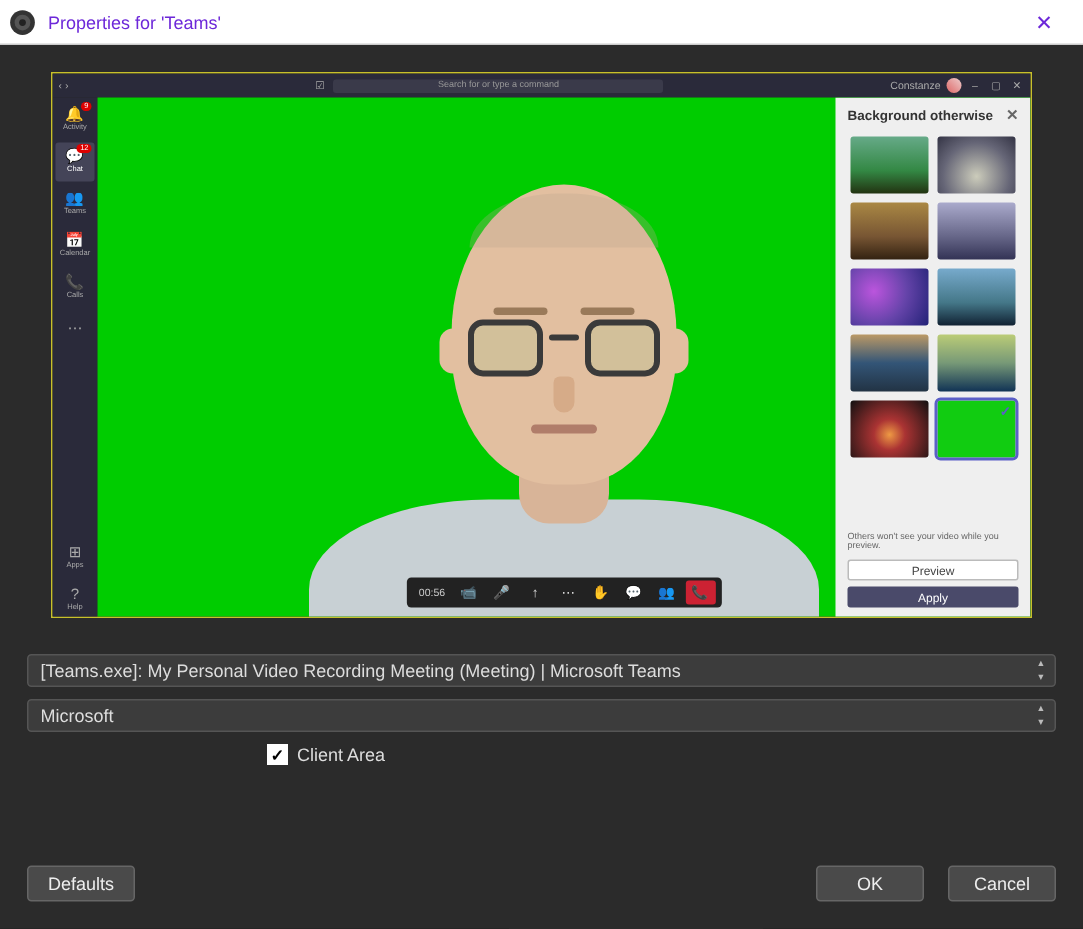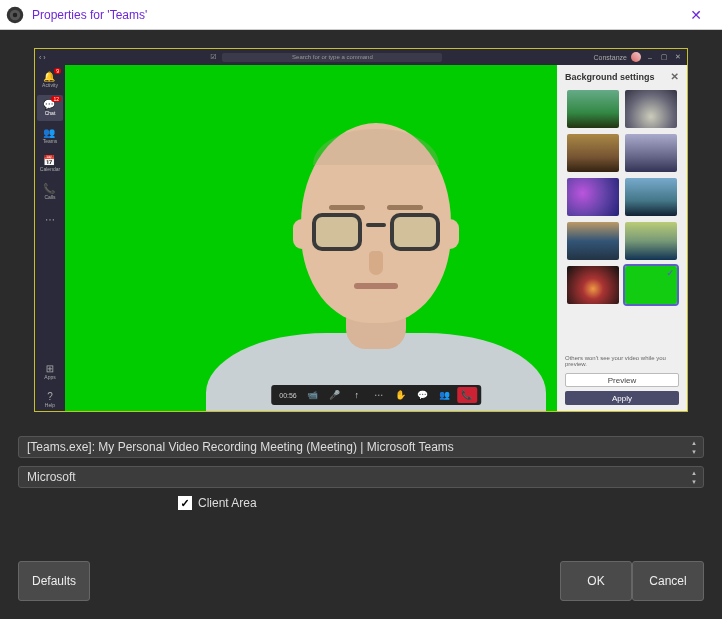--- a/index.html
+++ b/index.html
@@ -252,26 +252,26 @@
     width:14px; height:14px; background:#fff; color:#000;
     display:flex;align-items:center;justify-content:center;
     font-size:11px; font-weight:700;
   }
   .button-row {
     display:flex; margin-top:auto;
   }
   .btn {
     background:#4a4a4a; border:1px solid #666;
     border-radius:3px;
-    height:40px; min-width:72px;
+    height:24px; min-width:72px;
     display:flex;align-items:center;justify-content:center;
     color:#eee; padding:0 12px;
     cursor:pointer;
   }
-  .btn + .btn { margin-left:0; }
+  .btn + .btn { margin-left:16px; }
   .button-row .spacer { flex:1; }
 
   
   .th0 { background: linear-gradient(180deg,#6a8 0%,#384 60%,#231 100%); }
   .th1 { background: radial-gradient(circle at 50% 70%,#ccb 0%,#667 60%,#334 100%); }
   .th2 { background: linear-gradient(180deg,#a84 0%,#753 60%,#321 100%); }
   .th3 { background: linear-gradient(180deg,#aac 0%,#668 60%,#335 100%); }
   .th4 { background: radial-gradient(circle at 30% 40%,#b5d 0%,#64a 50%,#227 100%); }
   .th5 { background: linear-gradient(180deg,#7ac 0%,#478 60%,#123 100%); }
   .th6 { background: linear-gradient(0deg,#234 0%,#357 50%,#b96 100%); }
@@ -376,21 +376,21 @@
           <div class="mb-item">⋯</div>
           <div class="mb-item">✋</div>
           <div class="mb-item">💬</div>
           <div class="mb-item">👥</div>
           <div class="mb-item mb-hang">📞</div>
         </div>
         <div class="green-box">☖</div>
 
         <div class="bg-panel">
           <div class="bg-head">
-            <span>Background settings</span>
+            <span>Background otherwise</span>
             <span class="bg-close">✕</span>
           </div>
           <div class="bg-grid">
             <div class="bg-thumb th0"></div>
             <div class="bg-thumb th1"></div>
             <div class="bg-thumb th2"></div>
             <div class="bg-thumb th3"></div>
             <div class="bg-thumb th4"></div>
             <div class="bg-thumb th5"></div>
             <div class="bg-thumb th6"></div>

